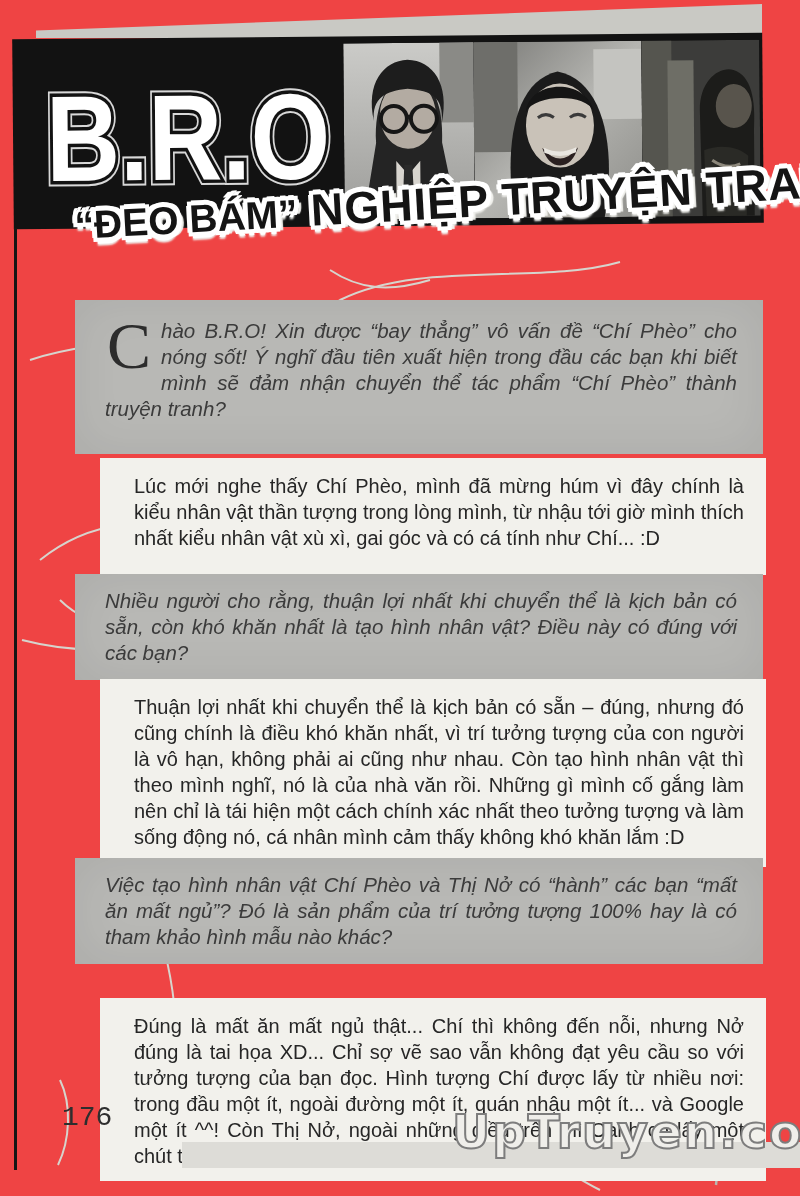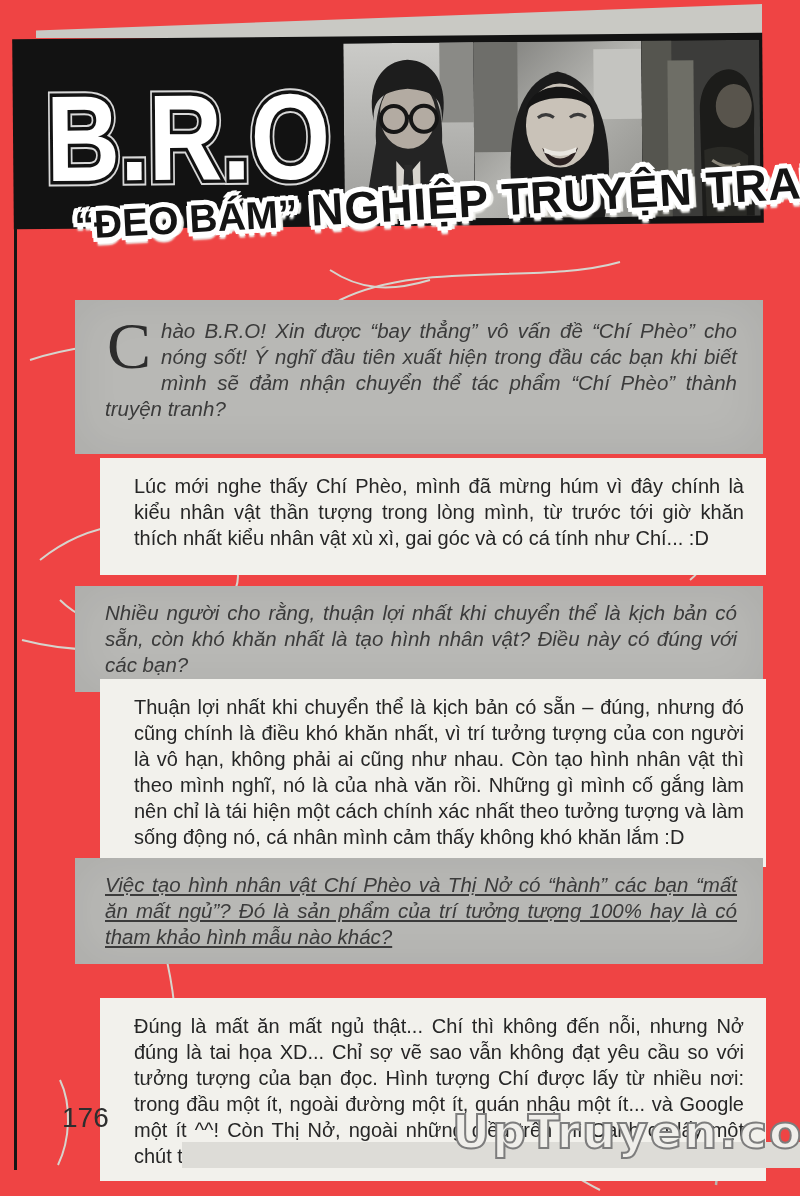--- a/index.html
+++ b/index.html
@@ -64,21 +64,21 @@
     float:left; font-family:"Liberation Serif", serif; font-style:normal;
     font-size:66px; line-height:52px; padding:2px 10px 0 2px; color:#2c2c2c;
   }
 
   .gray-band{
     position:absolute; left:182px; top:1142px; width:618px; height:26px;
     background:#dddcd7;
   }
   .page-number{
     position:absolute; left:62px; top:1102px;
-    font-family:Liberation Sans, sans-serif; font-size:28px; color:#2e2e2e;
+    font-family:Liberation Mono, monospace; font-size:28px; color:#2e2e2e;
   }
   .watermark{
     position:absolute; left:452px; top:1104px;
     font-size:47px; font-weight:bold; letter-spacing:2px;
     color:#efeeea; -webkit-text-stroke:2px #7d7d7d;
     font-family:"DejaVu Sans", sans-serif;
   }
 </style>
 </head>
 <body>
@@ -172,32 +172,32 @@
     <span class="t1">“ĐEO BÁM”</span><span class="t2"> NGHIỆP TRUYỆN TRANH</span>
   </div>
 
   <div class="rule-left"></div>
 
   <div class="q-box" style="top:300px; min-height:154px;">
     <p><span class="dropcap">C</span><span>hào B.R.O! Xin được “bay thẳng” vô vấn đề “Chí Phèo” cho nóng sốt! Ý  nghĩ đầu tiên xuất hiện trong đầu các bạn khi biết mình sẽ đảm nhận chuyển thể tác phẩm “Chí Phèo” thành truyện tranh?</span></p>
   </div>
 
   <div class="a-box" style="top:458px; min-height:117px;">
-    <p>Lúc mới nghe thấy Chí Phèo, mình đã mừng húm vì đây chính là kiểu nhân vật thần tượng trong lòng mình, từ trước tới giờ khăn thích nhất kiểu nhân vật xù xì, gai góc và có cá tính như Chí... :D</p>
-  </div>
-
-  <div class="q-box" style="top:586px; min-height:84px; padding-top:14px;">
+    <p>Lúc mới nghe thấy Chí Phèo, mình đã mừng húm vì đây chính là kiểu nhân vật thần tượng trong lòng mình, từ nhậu tới giờ mình thích nhất kiểu nhân vật xù xì, gai góc và có cá tính như Chí... :D</p>
+  </div>
+
+  <div class="q-box" style="top:574px; min-height:84px; padding-top:14px;">
     <p>Nhiều người cho rằng, thuận lợi nhất khi chuyển thể là kịch bản có sẵn, còn khó khăn nhất là tạo hình nhân vật? Điều này có đúng với các bạn?</p>
   </div>
 
   <div class="a-box" style="top:679px; min-height:188px;">
     <p>Thuận lợi nhất khi chuyển thể là kịch bản có sẵn – đúng, nhưng đó cũng chính là điều khó khăn nhất, vì trí tưởng tượng của con người là vô hạn, không phải ai cũng như nhau. Còn tạo hình nhân vật thì theo mình nghĩ, nó là của nhà văn rồi. Những gì mình cố gắng làm nên chỉ là tái hiện một cách chính xác nhất theo tưởng tượng và làm sống động nó, cá nhân mình cảm thấy không khó khăn lắm :D</p>
   </div>
 
-  <div class="q-box" style="top:858px; min-height:97px; padding-top:14px;text-decoration:underline;">
+  <div class="q-box" style="top:858px; min-height:97px; padding-top:14px;">
     <p>Việc tạo hình nhân vật Chí Phèo và Thị Nở có “hành” các bạn “mất ăn mất ngủ”? Đó là sản phẩm của trí tưởng tượng 100% hay là có tham khảo hình mẫu nào khác?</p>
   </div>
 
   <div class="a-box" style="top:998px; min-height:158px;">
     <p>Đúng là mất ăn mất ngủ thật... Chí thì không đến nỗi, nhưng Nở đúng là tai họa XD... Chỉ sợ vẽ sao vẫn không đạt yêu cầu so với tưởng tượng của bạn đọc. Hình tượng Chí được lấy từ nhiều nơi: trong đầu một ít, ngoài đường một ít, quán nhậu một ít... và Google một ít ^^! Còn Thị Nở, ngoài những điều trên thì Oanh có lấy một chút từ chính bản thân mình, he he...</p>
   </div>
 
   <div class="gray-band"></div>
 
   <div class="page-number">176</div>

